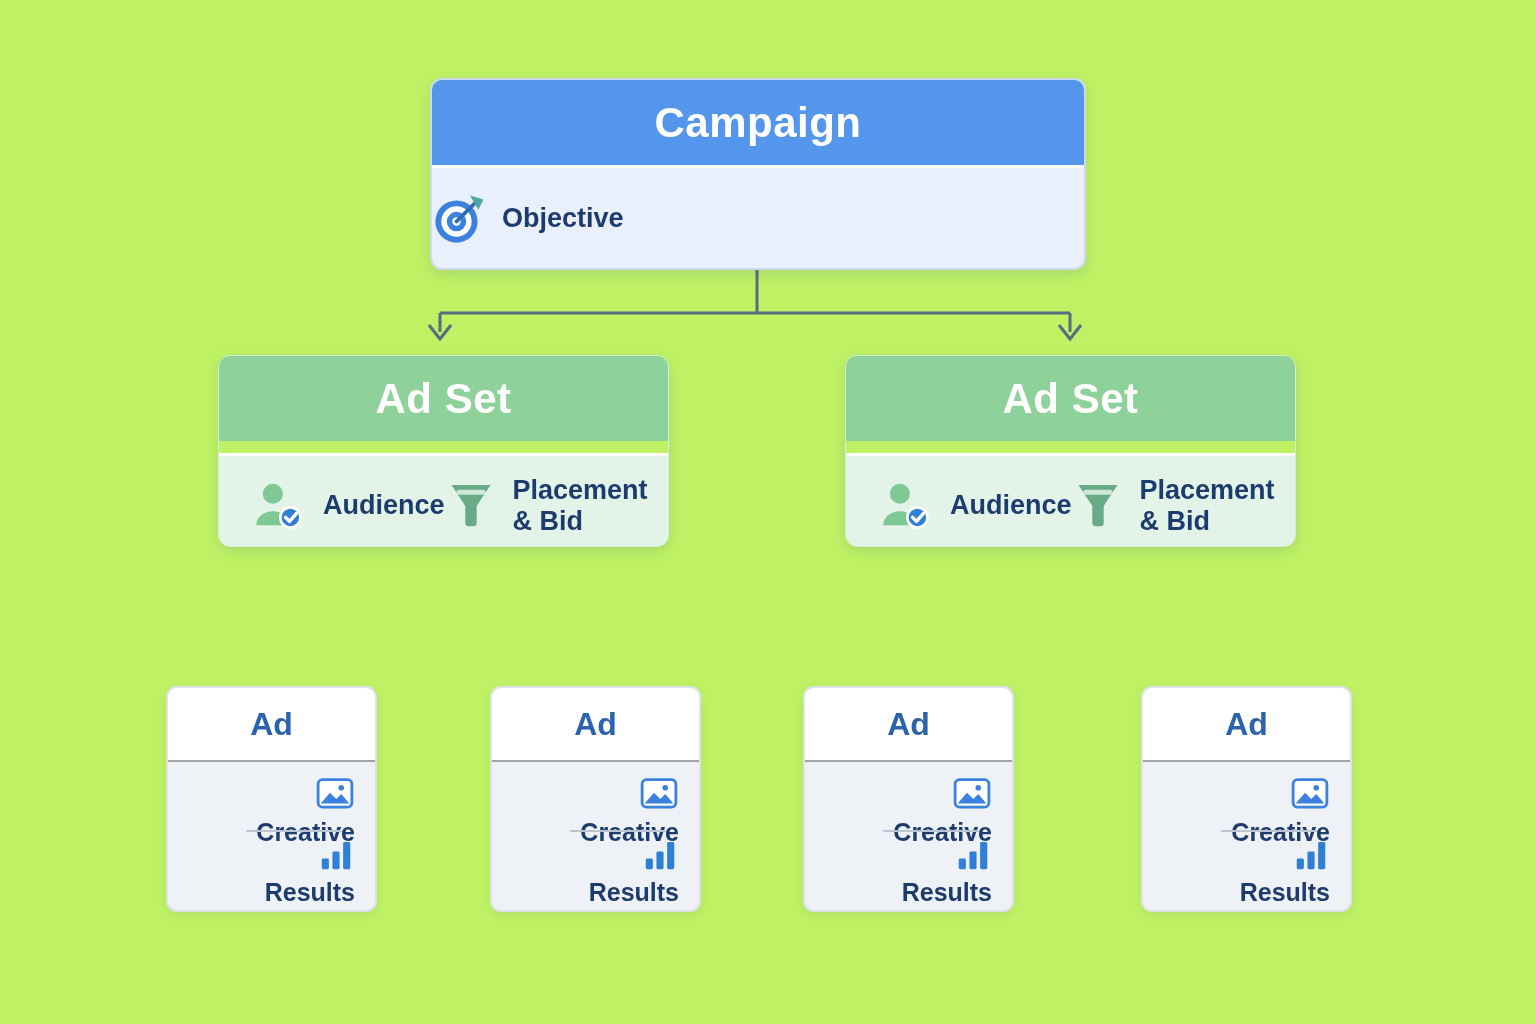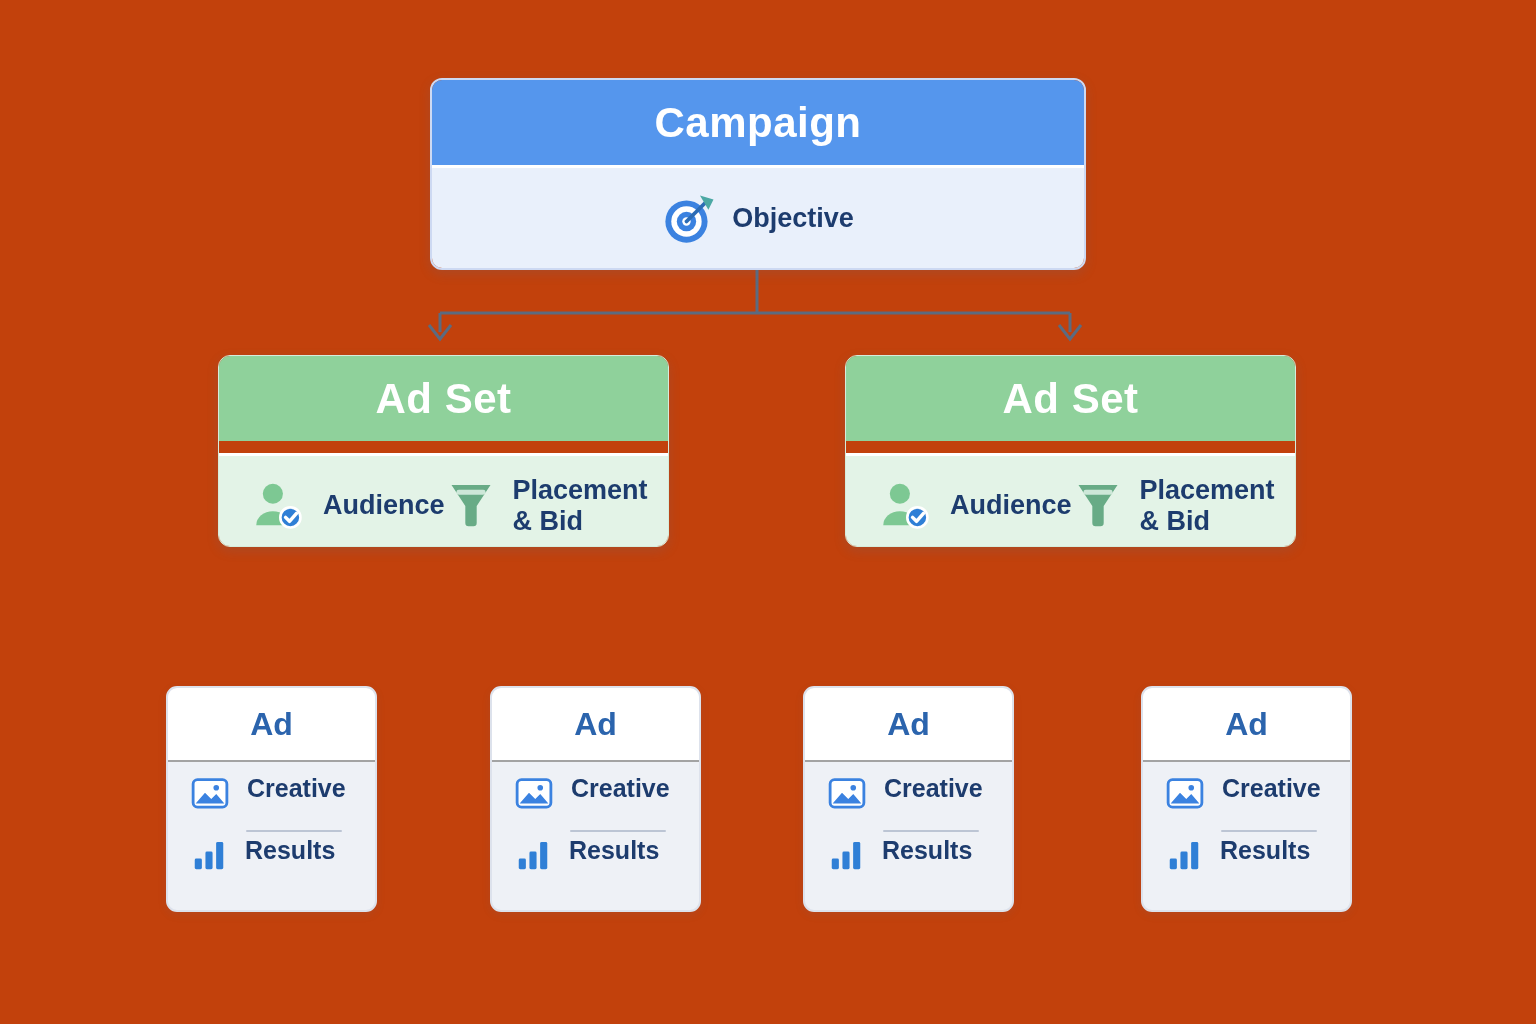--- a/index.html
+++ b/index.html
@@ -1,31 +1,31 @@
 <!DOCTYPE html>
 <html><head>
 <meta charset="utf-8">
 <style>
   html,body{margin:0;padding:0;background:#fff;}
   body{font-family:"Liberation Sans", sans-serif;}
-  .canvas{position:relative;width:1536px;height:1024px;background:#c2410c;overflow:hidden;}
+  .canvas{position:relative;width:1536px;height:1024px;background:#bef264;overflow:hidden;}
 
   .connectors{position:absolute;left:0;top:0;width:1536px;height:1024px;pointer-events:none;}
 
   .card{position:absolute;border-radius:12px;overflow:hidden;
         box-shadow:0 4px 12px rgba(90,110,140,0.20);}
   .card-header{display:flex;align-items:center;justify-content:center;
         font-weight:bold;color:#ffffff;}
   .card-body{display:flex;align-items:center;}
 
   
   .campaign{left:430px;top:78px;width:652px;height:188px;border:2px solid #cdd9f2;}
   .campaign .card-header{height:85px;background:#5596ed;font-size:42px;letter-spacing:0.5px;}
   .campaign .card-body{height:101px;background:#e9f0fb;border-top:3px solid #ffffff;
-        justify-content:center;gap:86px;}
+        gap:86px;}
 
   
   .adset{width:449px;height:190px;border:1px solid #d6ecdc;}
   .adset-1{left:218px;top:355px;}
   .adset-2{left:845px;top:355px;}
   .adset .card-header{height:85px;background:#8fd19b;font-size:42px;letter-spacing:0.5px;text-align:center;}
   .adset .card-body{height:102px;background:#e3f3e7;border-top:3px solid #ffffff;
         justify-content:space-between;padding:0 32px;box-sizing:border-box;margin-top:12px;}
 
   .feature{display:flex;align-items:center;gap:16px;}
@@ -35,21 +35,21 @@
   
   .ad{width:207px;height:222px;background:#eef1f6;border:2px solid #dde2ec;border-radius:11px;
       box-shadow:0 3px 8px rgba(90,110,140,0.12);}
   .ad-1{left:166px;top:686px;}
   .ad-2{left:490px;top:686px;}
   .ad-3{left:803px;top:686px;}
   .ad-4{left:1141px;top:686px;}
   .ad .card-header{height:72px;background:#ffffff;border-bottom:2px solid #a3a3a3;
       font-size:32px;color:#2b64ad;border-radius:9px 9px 0 0;}
   .ad .card-body{flex-direction:column;align-items:stretch;padding:12px 20px 10px 22px;box-sizing:border-box;}
-  .ad-row{display:flex;align-items:flex-start;gap:17px;height:54px;}
+  .ad-row{display:flex;align-items:flex-end;height:54px;flex-direction:column;}
   .ad-row .flabel{font-size:25px;font-weight:bold;color:#1d3c6e;}
   .ad-divider{height:2px;background:#bcc5d4;margin:2px 0 4px 56px;width:96px;border-radius:1px;}
 </style>
 </head>
 <body>
 
 <div class="canvas">
 
   <svg class="connectors" viewBox="0 0 1536 1024" xmlns="http://www.w3.org/2000/svg">
     <g stroke="#5b6b80" stroke-width="3" fill="none">

